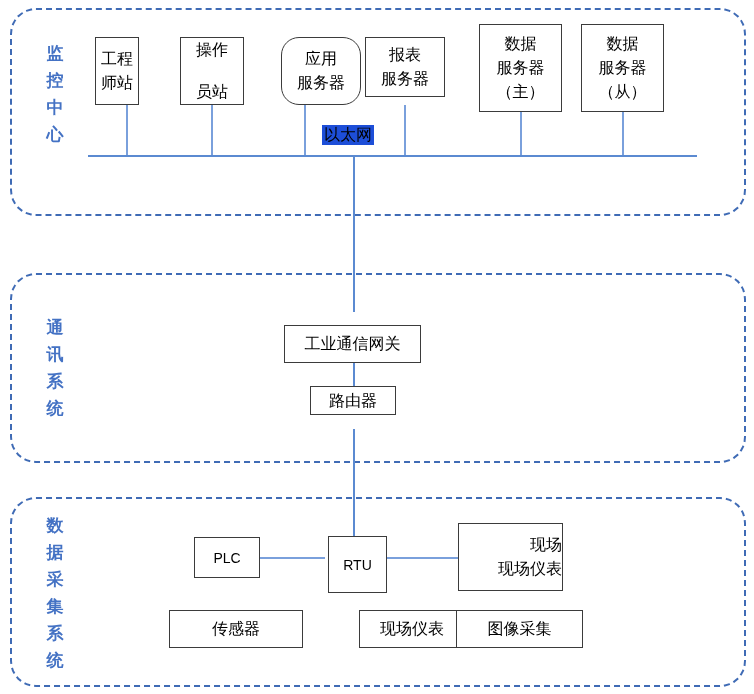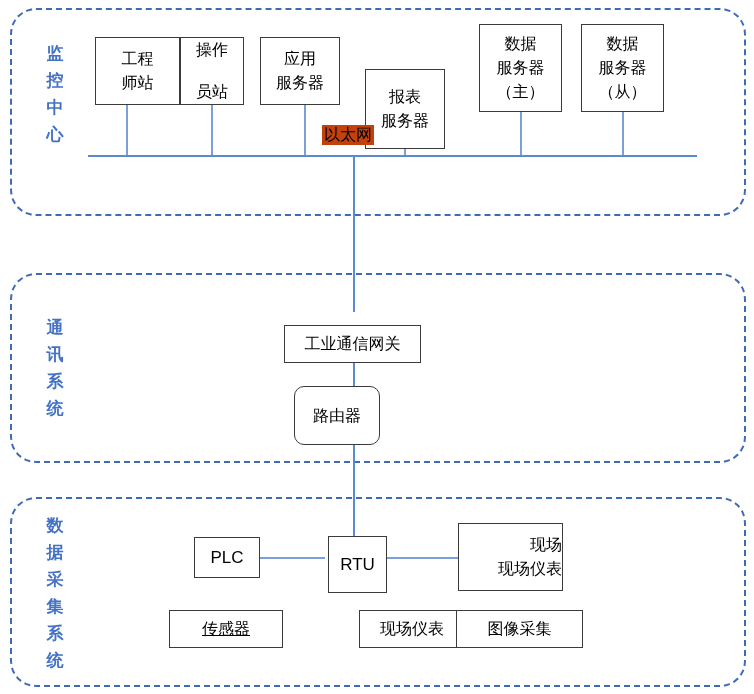--- a/index.html
+++ b/index.html
@@ -54,21 +54,21 @@
     flex-direction: column;
     align-items: center;
     justify-content: center;
     font-size: 16px;
     line-height: 24px;
     text-align: center;
     font-family: "DejaVu Sans", "Liberation Sans", sans-serif;
     z-index: 5;
   }
   .node span { display: block; white-space: nowrap; }
-  .node.latin { font-family: "Liberation Sans", sans-serif; font-size: 17px; }
+  .node.latin { font-family: "Liberation Sans", sans-serif; font-size: 14px; }
 
   
   .line-v {
     position: absolute;
     width: 2px;
     background: #7aa0dc;
     z-index: 1;
   }
   .line-h {
     position: absolute;
@@ -85,54 +85,54 @@
 
   
   .bus-label {
     position: absolute;
     font-size: 16px;
     line-height: 20px;
     color: #000000;
     font-family: "DejaVu Sans", "Liberation Sans", sans-serif;
     white-space: nowrap;
     z-index: 6;
-    background: #c2410c;
+    background: #1d4ed8;
     padding: 0 2px;
   }
 </style>
 </head>
 <body>
 
 <div id="canvas">
 
   <div class="section" style="left:10px; top:8px; width:736px; height:208px;"></div>
 
   <div class="section-title" style="left:38px; top:40px;">
     <span>监</span>
     <span>控</span>
     <span>中</span>
     <span>心</span>
   </div>
 
-  <div class="node" style="left:95px; top:37px; width:85px; height:68px;">
+  <div class="node" style="left:95px; top:37px; width:44px; height:68px;">
     <span>工程</span>
     <span>师站</span>
   </div>
 
   <div class="node" style="left:180px; top:37px; width:64px; height:68px;justify-content:space-between;">
     <span>操作</span>
     <span>员站</span>
   </div>
 
-  <div class="node" style="left:260px; top:37px; width:80px; height:68px;">
+  <div class="node" style="left:281px; top:37px; width:80px; height:68px;border-radius:18px;">
     <span>应用</span>
     <span>服务器</span>
   </div>
 
-  <div class="node" style="left:365px; top:37px; width:80px; height:80px;margin-top:32px;">
+  <div class="node" style="left:365px; top:37px; width:80px; height:60px;">
     <span>报表</span>
     <span>服务器</span>
   </div>
 
   <div class="node" style="left:479px; top:24px; width:83px; height:88px;">
     <span>数据</span>
     <span>服务器</span>
     <span>（主）</span>
   </div>
 
@@ -163,21 +163,21 @@
     <span>系</span>
     <span>统</span>
   </div>
 
   <div class="node" style="left:284px; top:312px; width:137px; height:38px;margin-top:13px;">
     <span>工业通信网关</span>
   </div>
 
   <div class="line-v trunk" style="left:353px; top:350px; height:36px;"></div>
 
-  <div class="node" style="left:294px; top:386px; width:86px; height:59px;border-radius:10px;">
+  <div class="node" style="left:310px; top:386px; width:86px; height:29px;">
     <span>路由器</span>
   </div>
 
   <div class="line-v trunk" style="left:353px; top:429px; height:107px;"></div>
 
   <div class="section" style="left:10px; top:497px; width:736px; height:190px;"></div>
 
   <div class="section-title" style="left:38px; top:512px;">
     <span>数</span>
     <span>据</span>
@@ -196,21 +196,21 @@
 
   <div class="node latin" style="left:328px; top:536px; width:59px; height:57px;">
     <span>RTU</span>
   </div>
 
   <div class="node" style="left:458px; top:523px; width:105px; height:68px;align-items:flex-end;">
     <span>现场</span>
     <span>现场仪表</span>
   </div>
 
-  <div class="node" style="left:169px; top:610px; width:114px; height:38px;text-decoration:underline;">
+  <div class="node" style="left:169px; top:610px; width:134px; height:38px;">
     <span>传感器</span>
   </div>
 
   <div class="node" style="left:311px; top:610px; width:106px; height:38px;margin-left:48px;">
     <span>现场仪表</span>
   </div>
 
   <div class="node" style="left:456px; top:610px; width:127px; height:38px;">
     <span>图像采集</span>
   </div>

